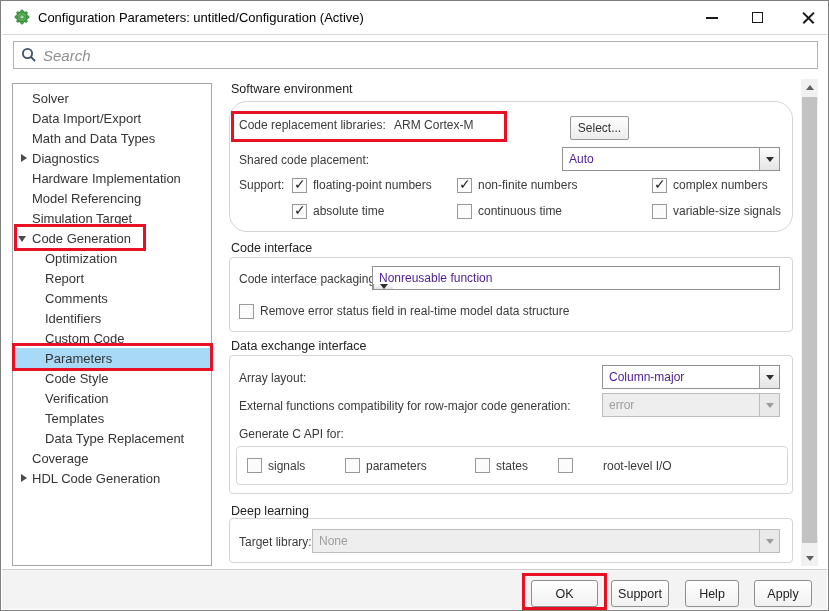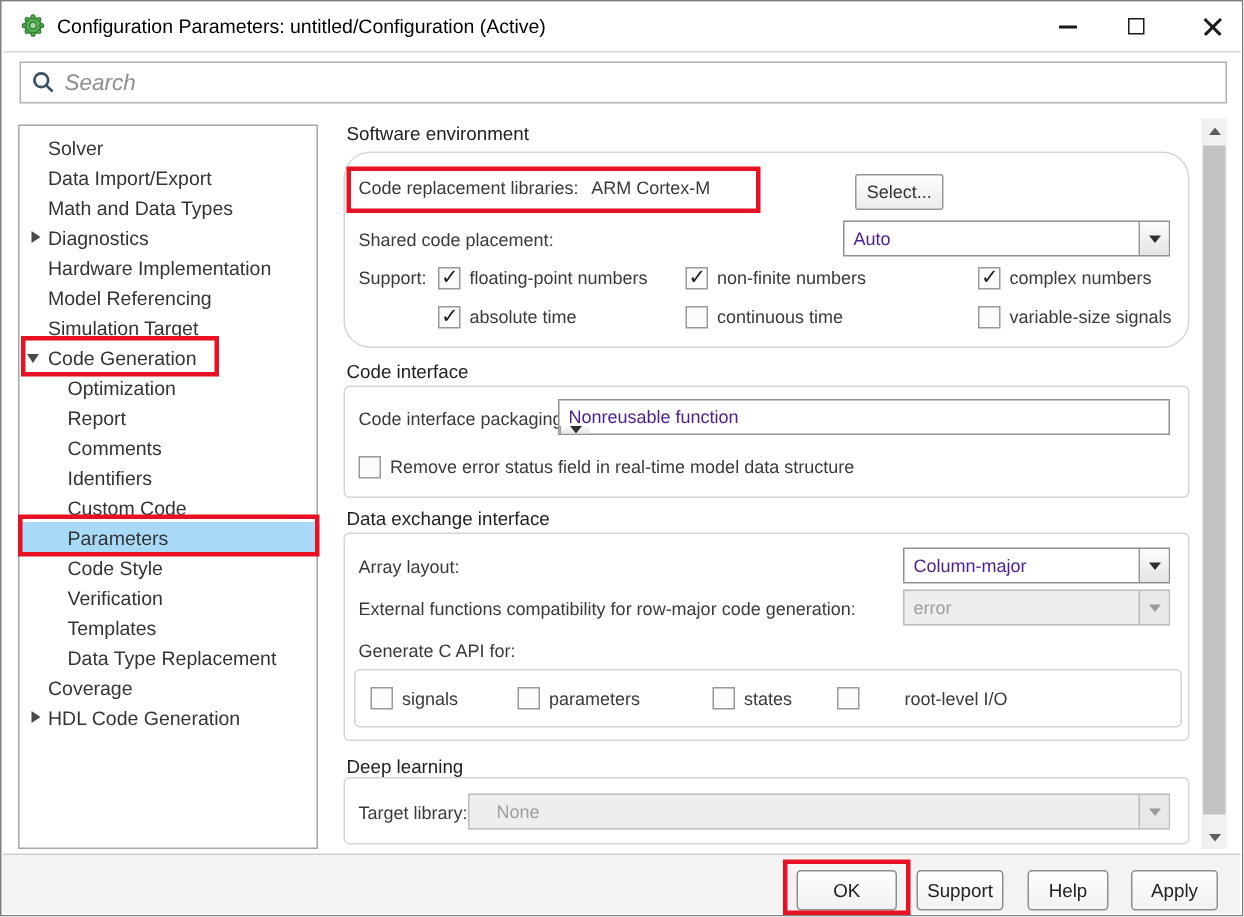--- a/index.html
+++ b/index.html
@@ -302,21 +302,21 @@
         <span class="cb-item inner-cb" style="left:321px;gap:24px;">
             <span class="cb"></span>
             <span>root-level I/O</span>
           </span>
       </div>
     </div>
 
     <div class="sec-h" style="top:423px;">Deep learning</div>
     <div class="panel" style="top:437px; height:45px;">
       <div class="plabel" style="left:9px; top:16px;">Target library:</div>
-      <div class="combo disabled" style="left:82px; top:10px; width:468px;padding-left:12px;">
+      <div class="combo disabled" style="left:82px; top:10px; width:468px;">
         <span class="combo-text">None</span>
         <span class="combo-btn">
             <span class="combo-tri"></span>
           </span>
       </div>
     </div>
   </div>
 
   <div class="vscroll">
     <div class="scroll-btn scroll-up">

